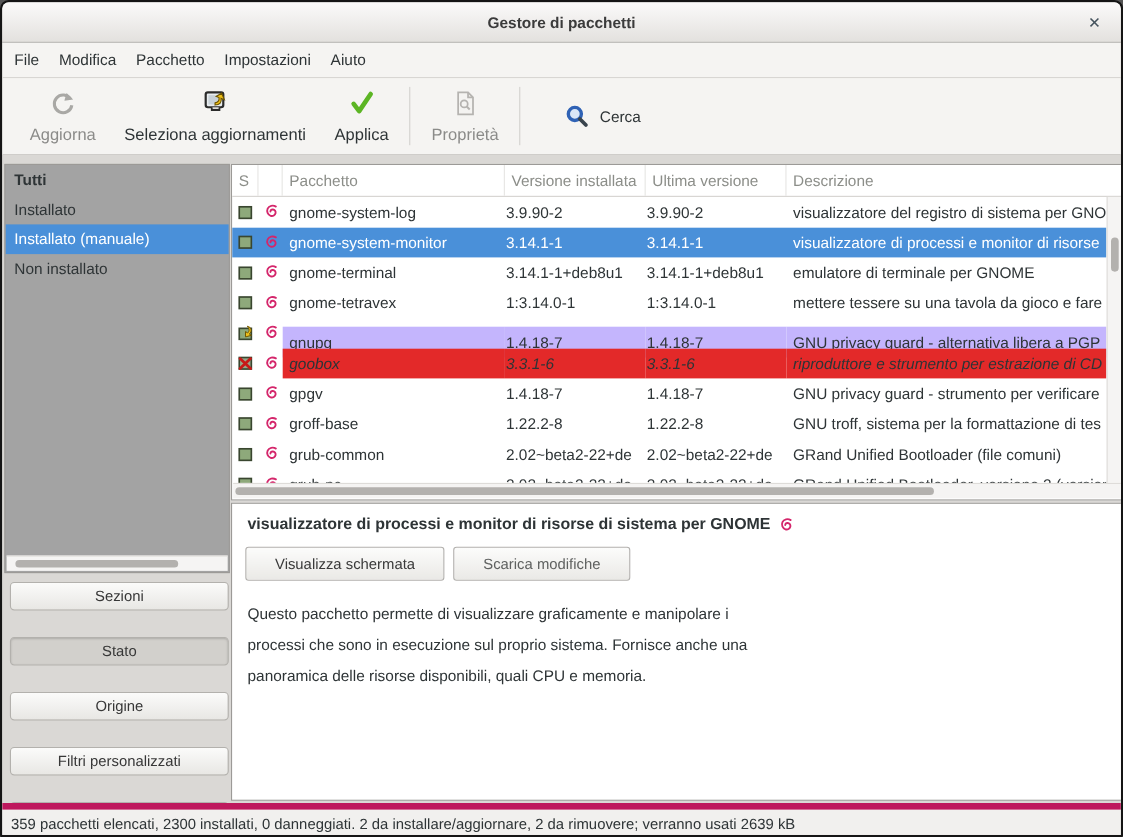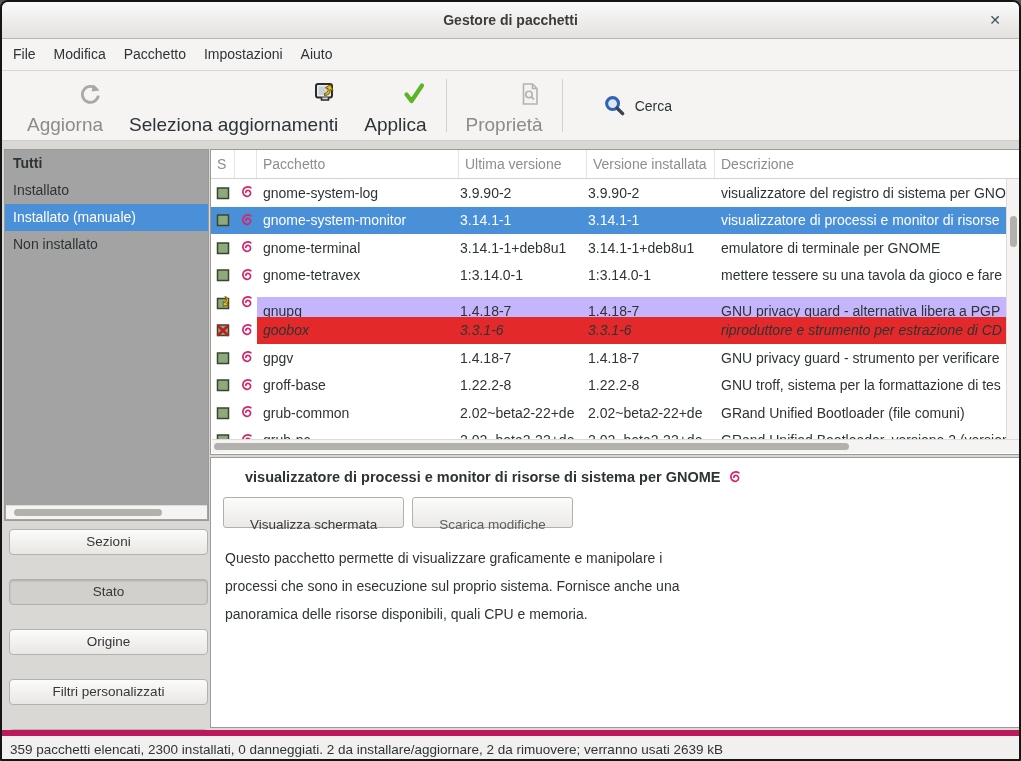--- a/index.html
+++ b/index.html
@@ -34,22 +34,22 @@
   }
   .menu-item{ padding:0 9px; font-size:14px; line-height:31px; }
 
   
   .toolbar{
     position:absolute; left:0; top:69px; right:0; height:70px;
     background:#f5f4f2; border-bottom:1px solid #cfcdca;
     display:flex; align-items:stretch; padding-left:12px;
   }
   .tbtn{
-    display:flex; flex-direction:column; align-items:flex-end; justify-content:flex-start;
-    padding:10px 13px 0 13px; font-size:19px; gap:7px;
+    display:flex; flex-direction:column; align-items:center; justify-content:flex-start;
+    padding:10px 13px 0 13px; font-size:15px; gap:7px;
   }
   .tbtn .ticon{ width:26px; height:26px; }
   .tbtn.disabled{ color:#8b8b89; }
   .tsep{ width:1px; background:#d3d1ce; margin:8px 6px; }
   .search-btn{
     display:flex; align-items:center; gap:9px; padding:0 12px; margin-left:22px;
     font-size:14px;
   }
   .search-btn .ticon{ width:23px; height:23px; }
 
@@ -124,27 +124,27 @@
   }
   .th-scroll .thumb{ position:absolute; left:2px; top:3px; width:635px; height:7px; border-radius:4px; background:#b3b1ae; }
 
   
   .details-box{
     position:absolute; left:208px; top:316px; width:811px; bottom:2px;
     background:#fff; border:1px solid #9c9a97; overflow:hidden;
   }
   .details-title{
     display:flex; align-items:center; gap:7px;
-    padding:11px 14px 0 14px; font-size:14.5px; font-weight:700;margin-left:20px;
+    padding:11px 14px 0 14px; font-size:14.5px; font-weight:700;
   }
   .details-buttons{ display:flex; gap:8px; padding:12px 0 0 12px; }
   .detail-btn{
     height:31px; border:1px solid #b2b0ad; border-radius:3px;
     background:linear-gradient(#fcfcfb,#eaE9e6);
-    font-size:13.5px; padding:12px 26px; line-height:29px; color:#3a3a3a;
+    font-size:13.5px; padding:0 26px; line-height:29px; color:#3a3a3a;
   }
   .detail-btn.dim{ color:#5f6160; }
   .details-desc{ padding:16px 14px 0 14px; font-size:14px; }
   .details-desc .dline{ height:28px; line-height:28px; white-space:nowrap; overflow:hidden; }
 
   
   .statusbar{
     position:absolute; left:0; right:0; bottom:0; height:29px;
     background:#f1f0ee; border-top:6px solid #be185d;
     font-size:13.5px; line-height:27px; padding-left:8px;
@@ -233,22 +233,22 @@
         <div class="side-btn">Filtri personalizzati</div>
         <div class="side-btn">Cerca tra i risultati</div>
         <div class="side-btn">Architettura</div>
       </div>
 
     <div class="table-box">
       <div class="thead">
         <div class="hcell">S</div>
         <div class="hcell"></div>
         <div class="hcell">Pacchetto</div>
+        <div class="hcell">Versione installata</div>
         <div class="hcell">Ultima versione</div>
-        <div class="hcell">Versione installata</div>
         <div class="hcell">Descrizione</div>
       </div>
       <div class="tbody" id="table-rows">
           <div class="trow" data-state="installed">
     <div class="cell c-ico">
       <svg class="st st-installed" viewBox="0 0 16 16">
         <rect x="2.5" y="3" width="11" height="10.5" fill="#8ea97b" stroke="#39462f" stroke-width="1.5"></rect>
       </svg>
 
     </div>

